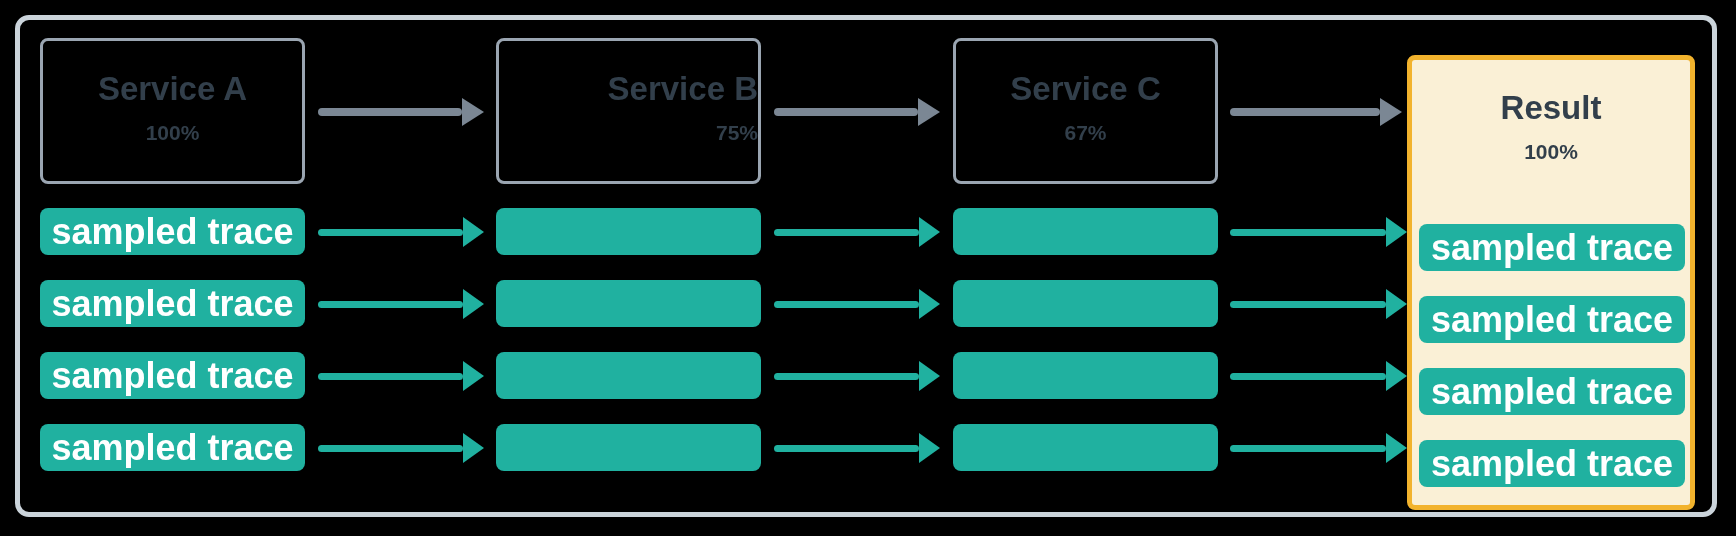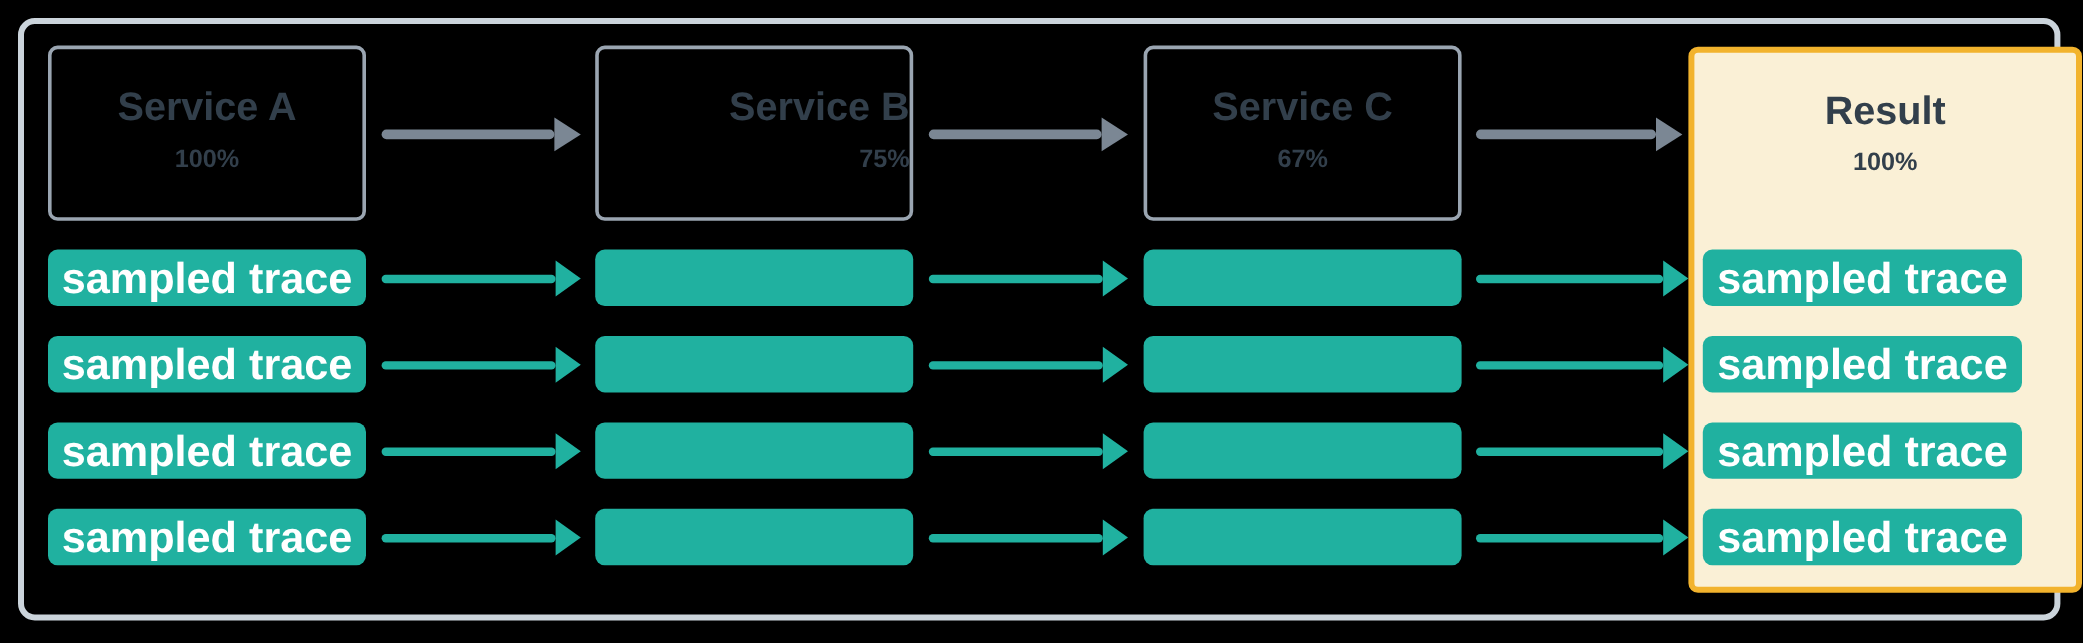--- a/index.html
+++ b/index.html
@@ -43,22 +43,22 @@
   }
   .box-rate {
     font-size: 21px; font-weight: bold;
     color: var(--heading-text, #323F4B);
     line-height: 44px;
   }
 
   
   .result-box {
     position: absolute;
-    left: 1407px; top: 39px;
-    width: 328px; height: 455px;
+    left: 1407px; top: 55px;
+    width: 288px; height: 455px;
     background: var(--result-bg, #FAF0D6);
     border: 5px solid var(--result-border, #F2B32D);
     border-radius: 8px;
   }
   .result-head {
     position: absolute;
     left: 0; top: 0; right: 0; height: 140px;
     display: flex; flex-direction: column;
     align-items: center; justify-content: center;
   }

